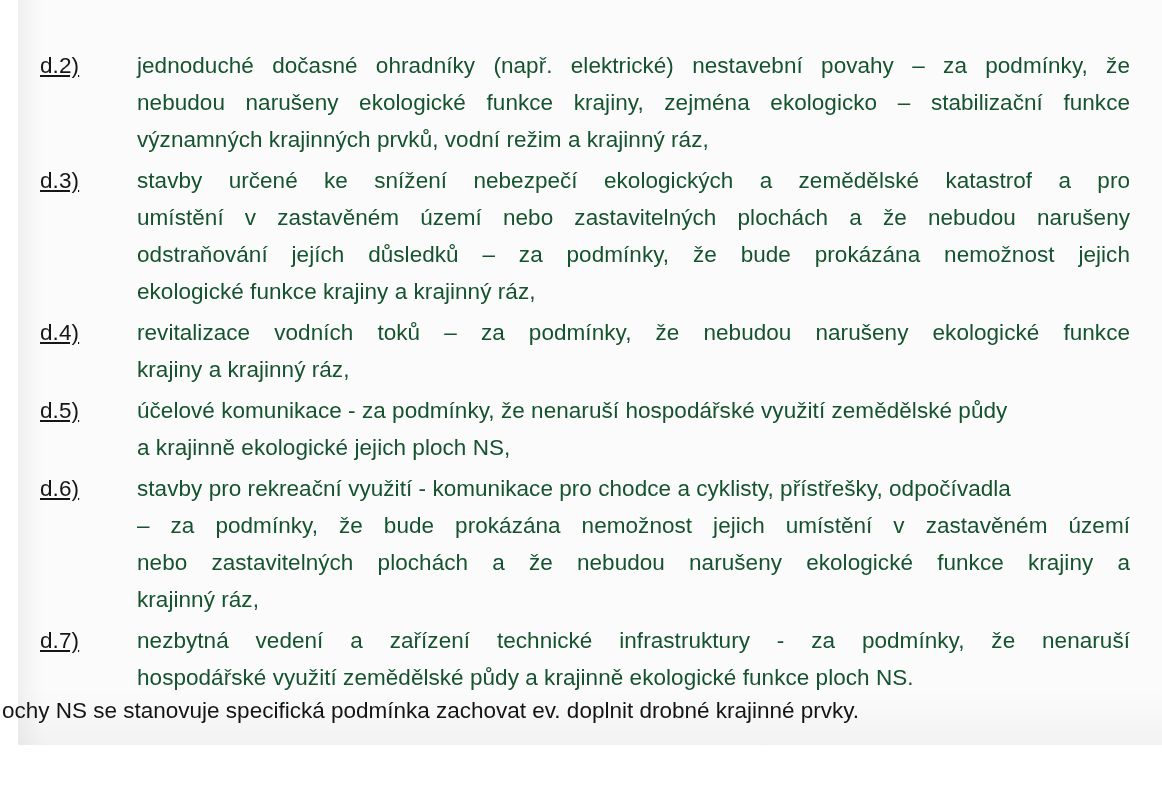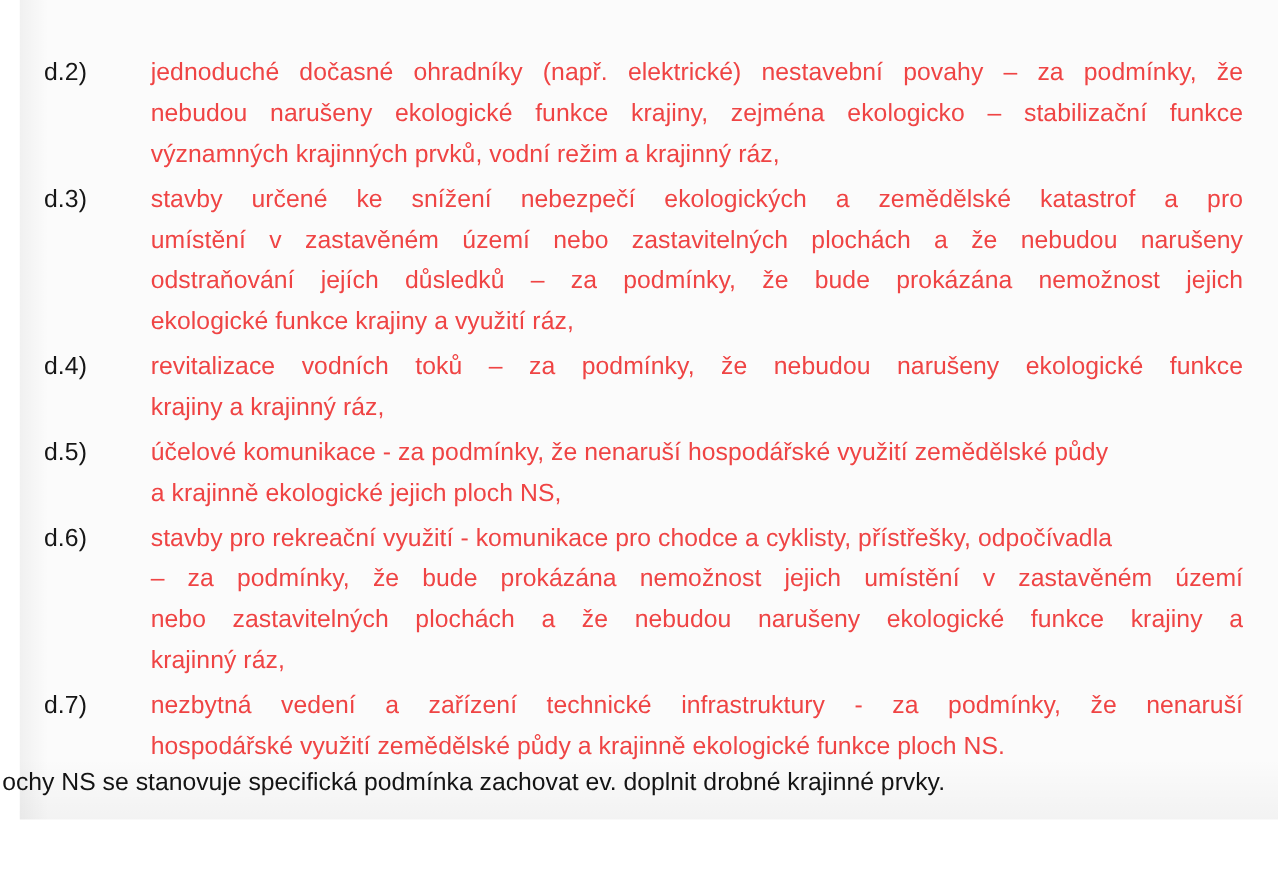--- a/index.html
+++ b/index.html
@@ -49,27 +49,28 @@
   }
 
   .clause-label {
     width: 97px;
     flex: 0 0 97px;
     font-size: 22.5px;
     line-height: 37px;
     color: #161616;
     letter-spacing: 0.1px;
     white-space: nowrap;
+    text-decoration: underline;
   }
 
   .clause-body {
     flex: 1 1 auto;
     font-size: 22.5px;
     line-height: 37px;
-    color: #ef4444;
+    color: #14532d;
     letter-spacing: 0.05px;
   }
 
   
   .line {
     display: block;
     white-space: nowrap;
   }
   .line.stretch {
     white-space: normal;
@@ -108,21 +109,21 @@
         <span class="line">významných krajinných prvků, vodní režim a krajinný ráz,</span>
       </div>
     </div>
 
     <div class="clause">
       <div class="clause-label">d.3)</div>
       <div class="clause-body">
         <span class="line stretch">stavby určené ke snížení nebezpečí ekologických a zemědělské katastrof a pro</span>
         <span class="line stretch">umístění v zastavěném území nebo zastavitelných plochách a že nebudou narušeny</span>
         <span class="line stretch">odstraňování jejích důsledků – za podmínky, že bude prokázána nemožnost jejich</span>
-        <span class="line">ekologické funkce krajiny a využití ráz,</span>
+        <span class="line">ekologické funkce krajiny a krajinný ráz,</span>
       </div>
     </div>
 
     <div class="clause">
       <div class="clause-label">d.4)</div>
       <div class="clause-body">
         <span class="line stretch">revitalizace vodních toků – za podmínky, že nebudou narušeny ekologické funkce</span>
         <span class="line">krajiny a krajinný ráz,</span>
       </div>
     </div>

